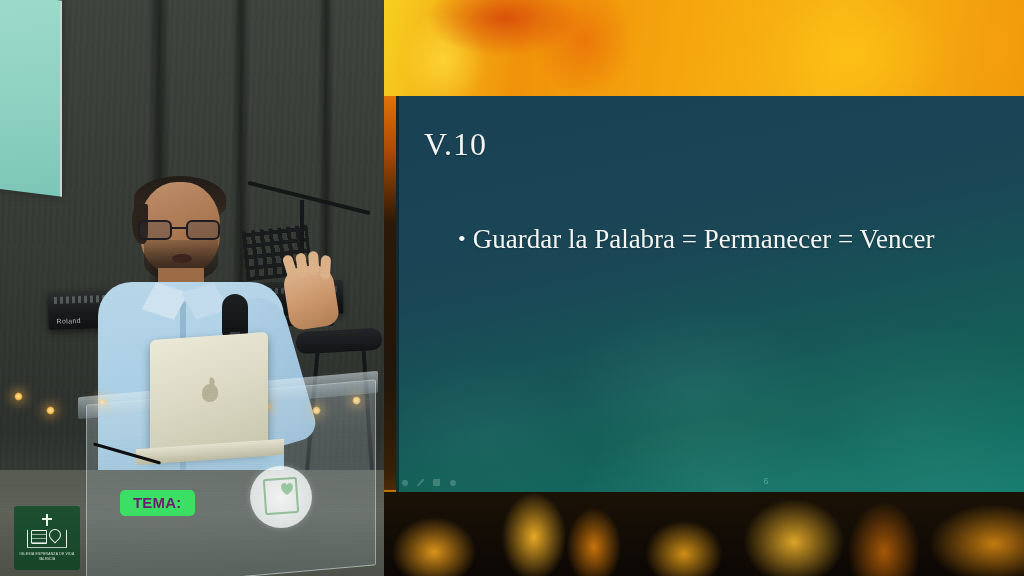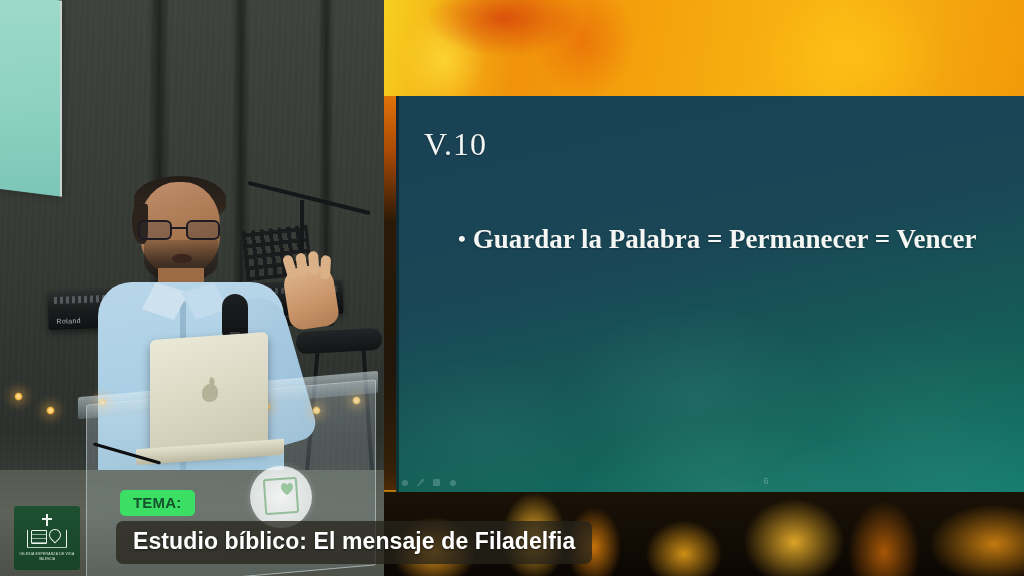--- a/index.html
+++ b/index.html
@@ -76,21 +76,20 @@
     font-family:"Liberation Serif", serif;
     font-size:32px; color:#f2f4f2; letter-spacing:1px;
     font-variant:small-caps;
     text-shadow:0 1px 2px rgba(0,0,0,.35);
   }
   .bullet {
     position:absolute;
     font-family:"Liberation Serif", serif;
     color:#f4f6f3; font-size:27px; white-space:nowrap;
     text-shadow:0 1px 2px rgba(0,0,0,.3);
-    font-weight:bold;
   }
   .bullet .dot { font-size:22px; vertical-align:2px; margin-right:7px; }
   .bullet-1 { left:62px; top:128px; }
   .bullet-2 { left:62px; top:245px; }
 
   
   .pres-toolbar { position:absolute; left:4px; bottom:5px; display:flex; gap:7px; align-items:center; opacity:.22; }
   .pres-icon { width:9px; height:9px; color:#dff5ef; font-size:9px; line-height:9px; display:flex; align-items:center; justify-content:center; }
   .pres-sq { width:7px; height:7px; background:#dff5ef; border-radius:1px; }
   .pres-dot { width:6px; height:6px; background:#dff5ef; border-radius:50%; }
@@ -314,21 +313,21 @@
     border:1.4px solid #eaf3ec; border-radius:50% 50% 0 50%;
     transform:rotate(45deg);
   }
   .logo-caption {
     margin-top:3px; font-size:3.4px; color:#dbe9dd; letter-spacing:.25px; text-align:center; line-height:1.5;
   }
   .logo-caption .l2 { display:block; font-size:3px; letter-spacing:.2px; }
 
   .tema-badge {
     position:absolute; left:120px; top:490px;
-    background:#3bdf63; color:#14532d;
+    background:#3bdf63; color:#701a75;
     font-size:15px; font-weight:bold; letter-spacing:.2px;
     padding:4px 13px 5px 13px; border-radius:5px;
   }
   .lower-third {
     position:absolute; left:116px; top:521px;
     background:rgba(38,36,28,.76);
     color:#ffffff; font-size:23px; font-weight:bold;
     padding:7px 17px 9px 17px; border-radius:7px;
     letter-spacing:.1px; white-space:nowrap;
     text-shadow:0 1px 2px rgba(0,0,0,.5);
@@ -460,15 +459,14 @@
       <span class="logo-book"></span>
       <span class="logo-heart"></span>
     </div>
     <div class="logo-caption">
       <span>IGLESIA ESPERANZA DE VIDA</span>
       <span class="l2">VALENCIA</span>
     </div>
   </div>
 
   <div class="tema-badge">TEMA:</div>
-  <div class="lower-third">Estudio bíblico: El mensaje de Filadelfia</div>
 
 </div>
 
 </body></html>

